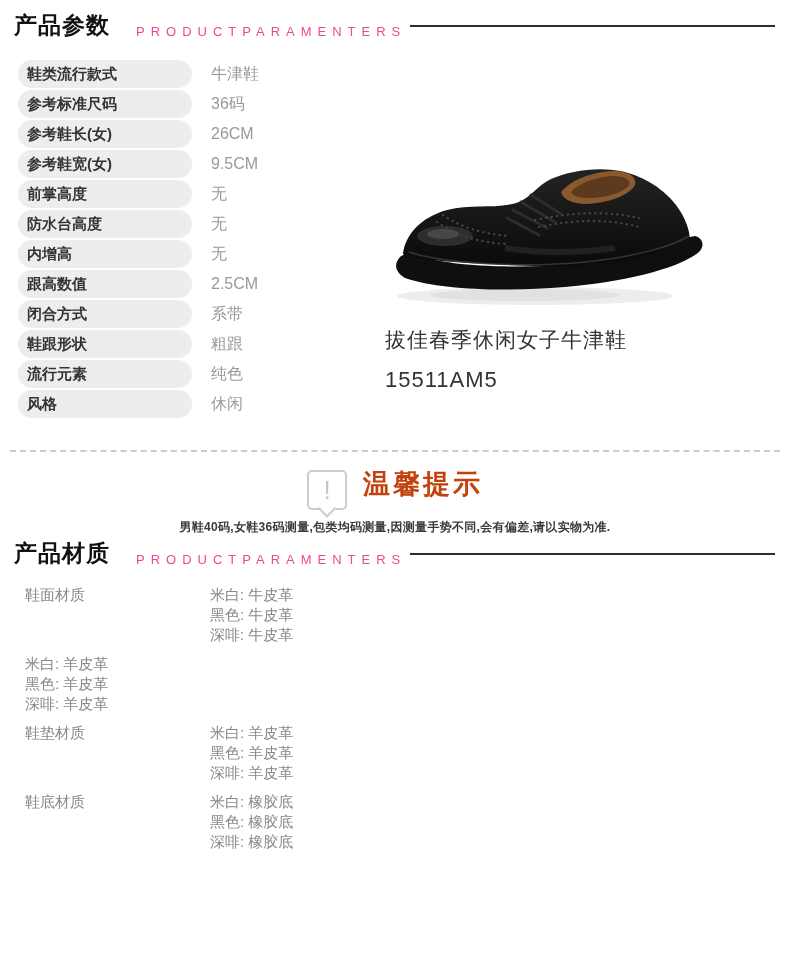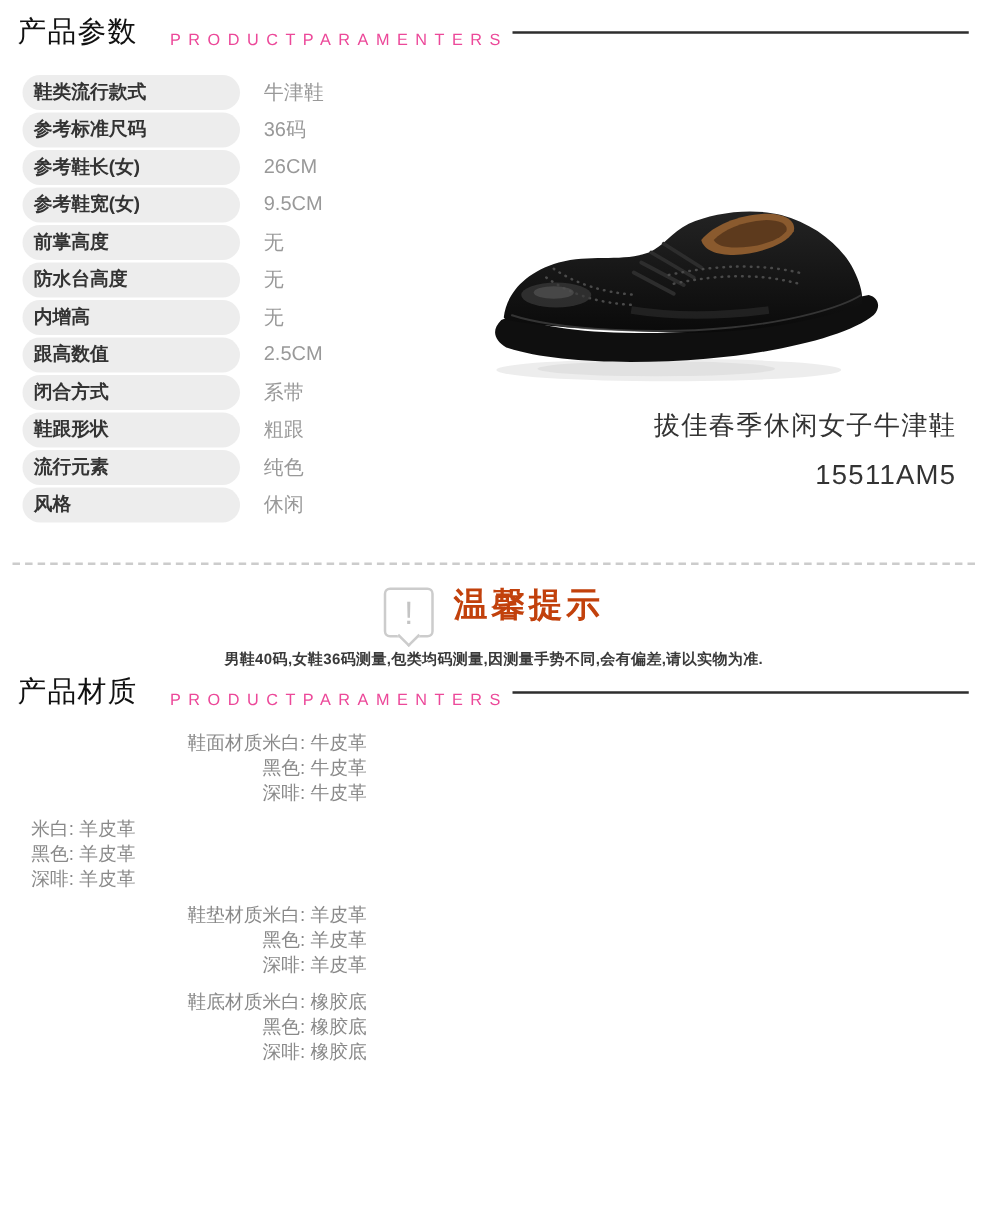--- a/index.html
+++ b/index.html
@@ -2,55 +2,55 @@
 <html><head>
 <meta charset="utf-8">
 <style>
   html,body{margin:0;padding:0;background:#fff;}
   .page{
     position:relative;width:790px;height:970px;background:#fff;overflow:hidden;
     font-family:"Liberation Sans","DejaVu Sans",sans-serif;
   }
   
   .sec-header{position:absolute;left:14px;right:15px;display:flex;align-items:center;}
-  .sec-header .sec-title{margin:0;font-size:23px;font-weight:400;color:#111;letter-spacing:1px;white-space:nowrap;}
+  .sec-header .sec-title{margin:0;font-size:23px;font-weight:700;color:#111;letter-spacing:1px;white-space:nowrap;}
   .sec-header .sec-sub{margin-left:26px;font-size:13px;color:#ec4899;letter-spacing:6px;white-space:nowrap;margin-top:12px;}
   .sec-header .sec-rule{flex:1;height:2px;background:#2e2e2e;margin-left:4px;}
   #hdr-params{top:10px;}
   #hdr-materials{top:538px;}
 
   
   .spec-table{position:absolute;left:18px;top:60px;width:340px;}
   .spec-row{display:flex;align-items:center;height:28px;margin-bottom:2px;}
   .spec-label{width:174px;height:28px;line-height:28px;background:#ededed;padding-left:9px;
     box-sizing:border-box;font-size:15px;font-weight:700;color:#333;border-radius:14px;}
   .spec-value{margin-left:19px;font-size:16px;color:#999;}
 
   
-  .product-figure{position:absolute;left:385px;top:140px;width:380px;margin:0;text-align:right;}
+  .product-figure{position:absolute;left:385px;top:140px;width:380px;margin:0;text-align:left;}
   .product-figure svg{display:block;}
   .product-name{margin-top:14px;font-size:21px;color:#333;letter-spacing:1px;}
   .product-model{margin-top:13px;font-size:22px;color:#333;letter-spacing:1px;}
 
   
   .dashed-sep{position:absolute;top:450px;left:10px;right:10px;border-top:2px dashed #ccc;}
 
   
   .notice{position:absolute;top:464px;left:0;right:0;text-align:center;}
   .notice-head{display:flex;justify-content:center;align-items:flex-start;}
   .bubble{position:relative;width:40px;height:40px;border:2px solid #ccc;border-radius:5px;
     display:flex;align-items:center;justify-content:center;box-sizing:border-box;margin-top:6px;background:#fff;}
   .excl{font-size:26px;color:#c4c4c4;line-height:1;}
   .tail{position:absolute;bottom:-7px;left:50%;width:11px;height:11px;background:#fff;
     border-right:2px solid #ccc;border-bottom:2px solid #ccc;transform:translateX(-50%) rotate(45deg);}
   .notice-title{margin-left:16px;font-size:27px;font-weight:700;color:#c2410c;letter-spacing:3px;line-height:40px;}
   .notice-text{margin:9px 0 0;font-size:12px;font-weight:600;color:#3a3a3a;letter-spacing:.3px;}
 
   
-  .materials{position:absolute;left:25px;top:585px;width:560px;text-align:right;}
+  .materials{position:absolute;left:25px;top:585px;width:560px;}
   .mat-group{display:flex;margin-bottom:9px;}
   .mat-label{width:185px;font-size:15px;color:#898989;line-height:20px;}
   .mat-values div{font-size:15px;color:#898989;line-height:20px;}
 </style>
 </head>
 <body>
 
 <div class="page">
 
   <header class="sec-header" id="hdr-params">

